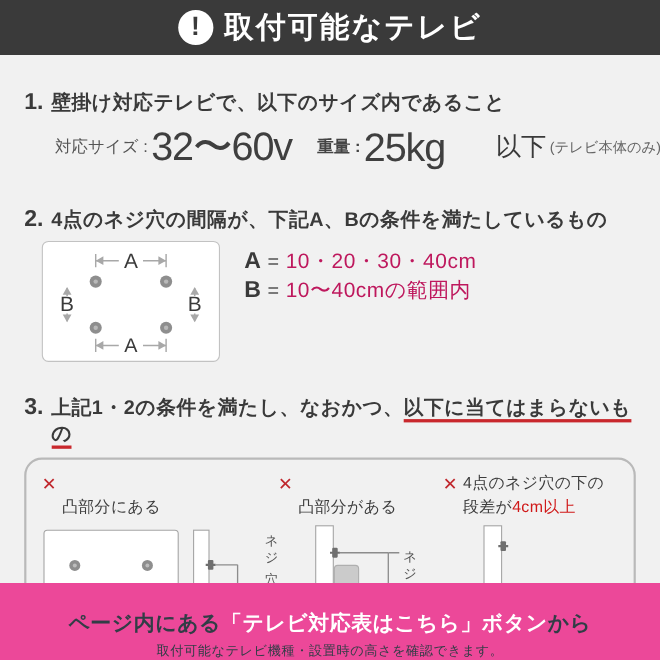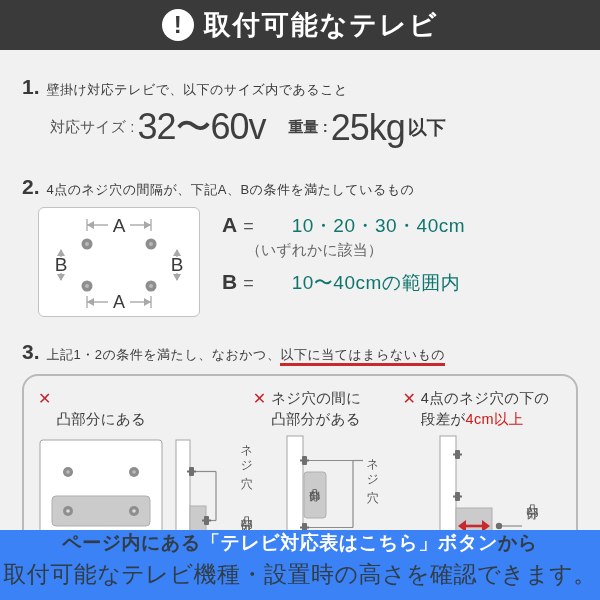--- a/index.html
+++ b/index.html
@@ -17,39 +17,39 @@
     display:flex; align-items:center; justify-content:center;
     font-weight:bold; font-size:24px; color:#3a3a3a; line-height:1;
   }
   .header-title { color:#ffffff; font-size:27px; font-weight:bold; letter-spacing:2px;text-align:center; }
 
   
   .content { height:480px; padding:12px 22px 0 22px; overflow:hidden; }
 
   .sec-head { display:flex; align-items:baseline; gap:7px; }
   .sec-num { font-size:21px; font-weight:bold; }
-  .sec-title { font-size:13px; font-weight:normal; letter-spacing:0.5px;margin-top:19px; }
+  .sec-title { font-size:18px; font-weight:bold; letter-spacing:0.5px;margin-top:19px; }
 
   
   .s1-values { display:flex; align-items:center; gap:3px; padding:4px 0 4px 28px; white-space:nowrap; }
   .lbl-small { font-size:15px; color:#555; }
   .big-val { font-size:36px; font-weight:500; letter-spacing:-1px; color:#3f3f3f; }
-  .suffix { font-size:19px; font-weight:bold; }
+  .suffix { font-size:23px; font-weight:normal;margin-left:43px; }
   .note-small { font-size:13px; color:#666; }
 
   
   .s2-row { display:flex; gap:22px; padding:8px 0 6px 16px; align-items:flex-start; }
   .holes-box {
     width:162px; height:110px; background:#ffffff; border:1px solid #c2c2c2; border-radius:6px; flex:none;
   }
   .s2-text { padding-top:6px; }
   .ab-line { display:flex; align-items:baseline; gap:6px; }
   .ab-key { font-size:21px; font-weight:bold; }
   .ab-eq { font-size:18px; color:#555; }
-  .ab-val { font-size:19px; color:#0f766e; letter-spacing:0.5px;margin-left:32px; }
+  .ab-val { font-size:19px; color:#be185d; letter-spacing:0.5px; }
   .ab-note { font-size:15px; color:#666; padding:2px 0 10px 24px; }
 
   
   .underline-red { border-bottom:3px solid #c9282d; padding-bottom:1px; }
   .ng-box {
     margin-top:10px; border:2px solid #b9b9b9; border-radius:16px;
     padding:12px 12px 6px 14px; display:flex; justify-content:space-between; height:190px;
   }
   .ng-col { display:flex; flex-direction:column; }
   .ng-col1 { width:218px; } .ng-col2 { width:152px; } .ng-col3 { width:164px; }
@@ -60,26 +60,26 @@
   .diagram { position:relative; margin-top:4px; flex:1; }
   .vlabel {
     position:absolute; writing-mode:vertical-rl; font-size:12px; color:#555; letter-spacing:2px; line-height:1;
   }
   .vlabel-in {
     position:absolute; writing-mode:vertical-rl; font-size:11px; color:#555; letter-spacing:1px; line-height:1;
   }
 
   
   .footer {
-    height:70px; background:#3b82f6; display:flex; flex-direction:column;
-    align-items:center; justify-content:flex-start; gap:3px;
+    height:70px; background:#ec4899; display:flex; flex-direction:column;
+    align-items:center; justify-content:flex-end; gap:3px;
   }
   .f-line1 { font-size:19px; font-weight:bold; color:#313d46; letter-spacing:0.5px; }
   .f-line1 .f-white { color:#ffffff; }
-  .f-line2 { font-size:23px; color:#313d46; letter-spacing:0.5px; }
+  .f-line2 { font-size:12px; color:#313d46; letter-spacing:0.5px; }
 
   svg text { font-family:"Liberation Sans","DejaVu Sans",sans-serif; }
 </style>
 </head>
 <body>
 
 <div class="header">
   <span class="alert-circle">!</span>
   <span class="header-title">取付可能なテレビ</span>
 </div>
@@ -89,20 +89,21 @@
   <div class="sec-head">
     <span class="sec-num">1.</span>
     <span class="sec-title">壁掛け対応テレビで、以下のサイズ内であること</span>
   </div>
   <div class="s1-values">
     <span class="lbl-small">対応サイズ :</span>
     <span class="big-val">32〜60v</span>
     <span class="lbl-small" style="margin-left:20px;font-weight:bold;color:#444;">重量 :</span>
     <span class="big-val">25kg</span>
     <span class="suffix">以下</span>
+    <span class="note-small">(テレビ本体のみ)</span>
   </div>
 
   <div class="sec-head" style="margin-top:6px;">
     <span class="sec-num">2.</span>
     <span class="sec-title">4点のネジ穴の間隔が、下記A、Bの条件を満たしているもの</span>
   </div>
   <div class="s2-row">
     <div class="holes-box">
       <svg width="160" height="108" viewBox="0 0 160 108">
 
@@ -143,21 +144,20 @@
           <path d="M134,66 138,73 142,66 Z" fill="#a8a8a8"></path>
         <text x="138" y="63" text-anchor="middle" font-size="19" fill="#3a3a3a">B</text>
       </svg>
     </div>
     <div class="s2-text">
       <div class="ab-line">
         <span class="ab-key">A</span>
         <span class="ab-eq">=</span>
         <span class="ab-val">10・20・30・40cm</span>
       </div>
-      <div class="ab-note">（いずれかに該当）</div>
       <div class="ab-line">
         <span class="ab-key">B</span>
         <span class="ab-eq">=</span>
         <span class="ab-val">10〜40cmの範囲内</span>
       </div>
     </div>
   </div>
 
   <div class="sec-head" style="margin-top:4px;">
     <span class="sec-num">3.</span>
@@ -206,21 +206,21 @@
         </svg>
         <span class="vlabel" style="right:0; top:2px;">ネジ穴</span>
         <span class="vlabel" style="right:0; top:72px;">凸部分</span>
       </div>
     </div>
 
     <div class="ng-col ng-col2">
       <div class="ng-caption">
         <span class="x-mark">✕</span>
         <span class="ng-text">
-          <span>ネジ穴の間に</span><br>
+          <br>
           <span>凸部分がある</span>
         </span>
       </div>
       <div class="diagram">
         <svg width="145" height="120" viewBox="0 0 145 120">
           <rect x="34" y="2" width="16" height="116" fill="#ffffff" stroke="#a5a5a5"></rect>
           <rect x="49" y="22" width="5" height="9" rx="1" fill="#6f6f6f"></rect>
           <line x1="47" y1="26.5" x2="56" y2="26.5" stroke="#6f6f6f" stroke-width="2"></line>
           <rect x="51" y="38" width="22" height="46" fill="#cbcbcb" stroke="#afafaf" rx="3"></rect>
           <rect x="49" y="89" width="5" height="9" rx="1" fill="#6f6f6f"></rect>

